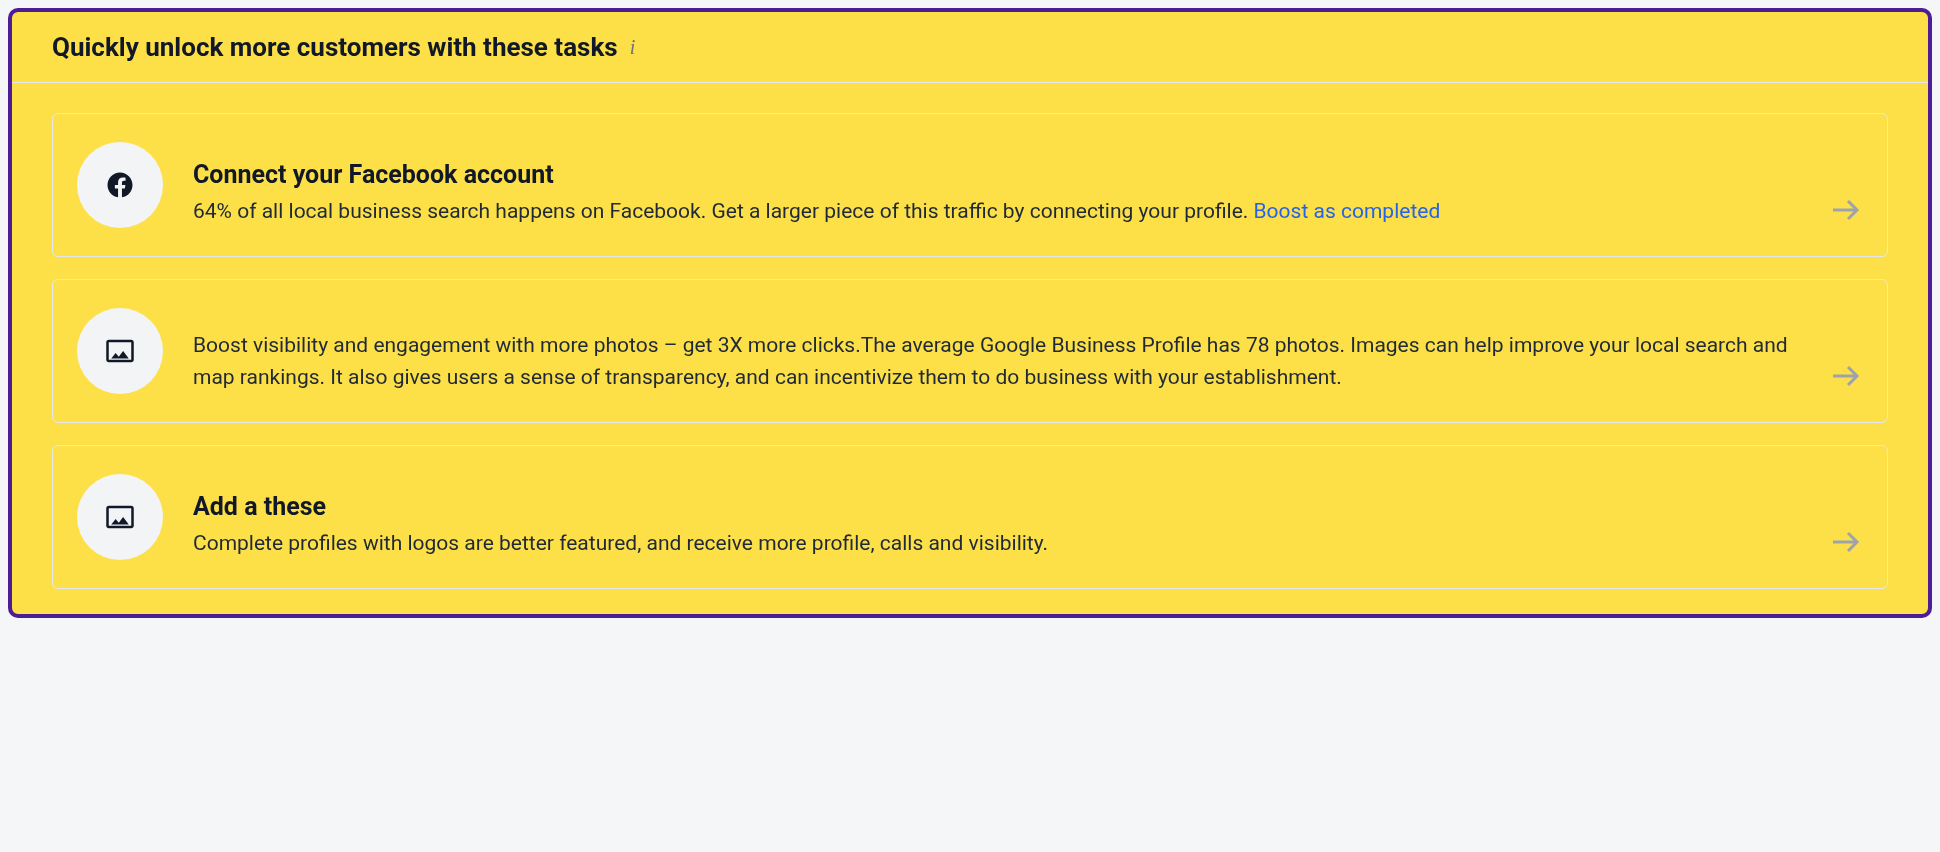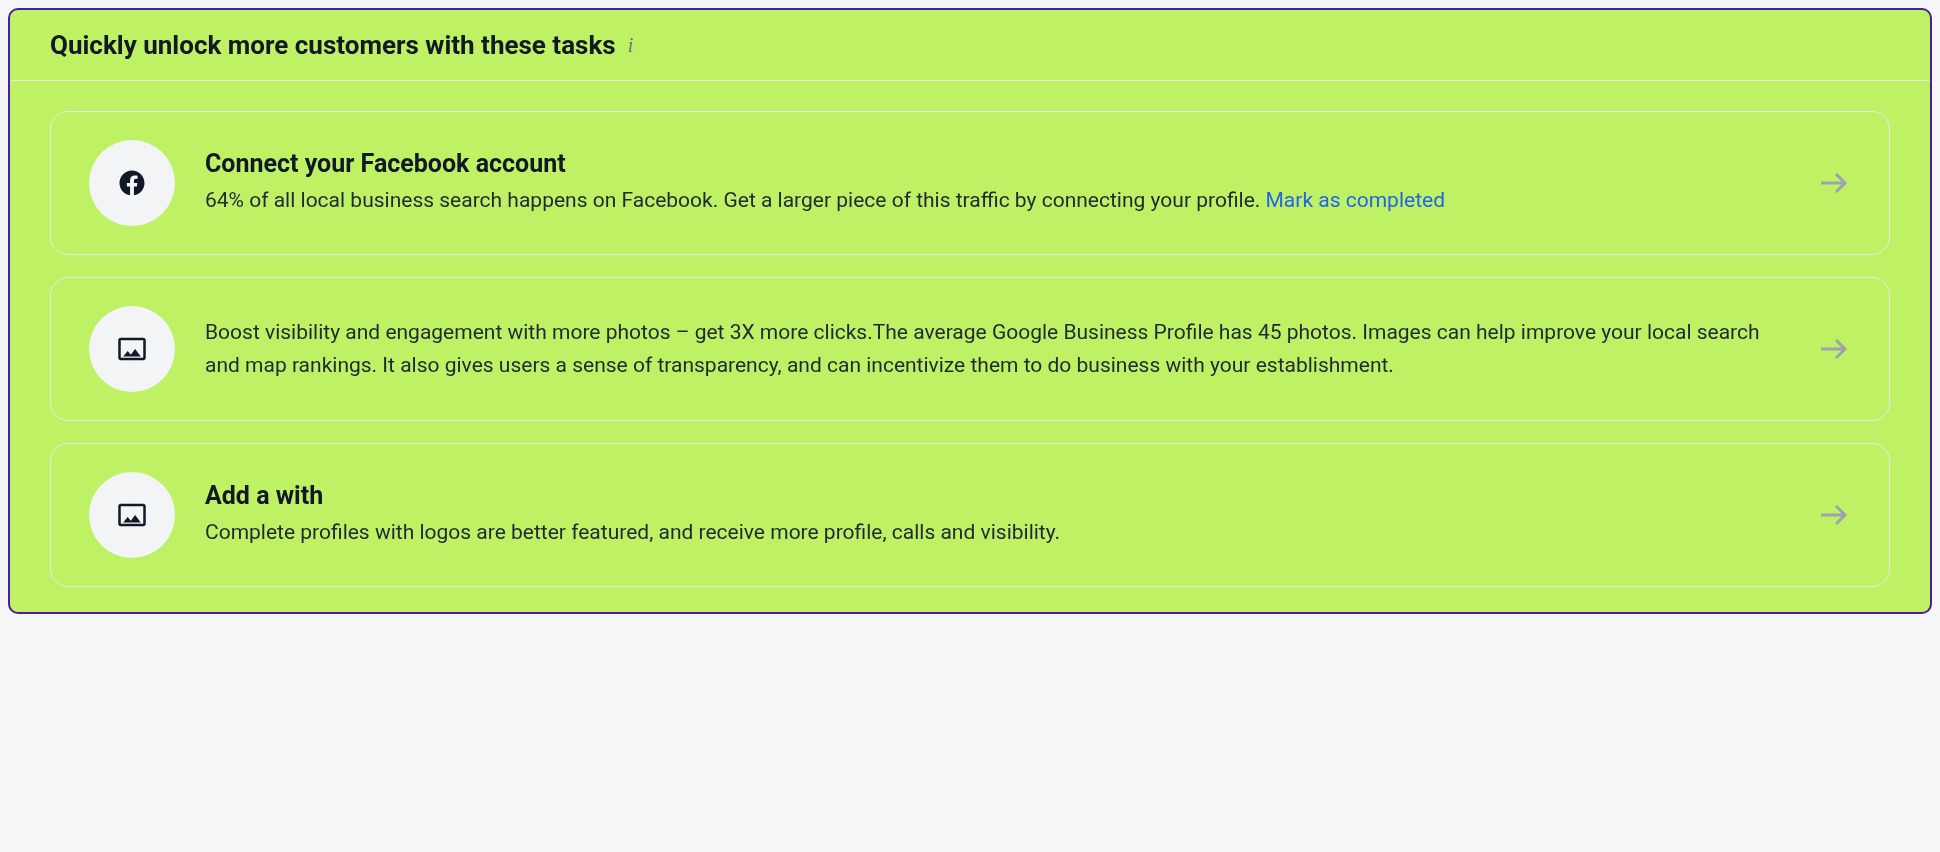--- a/index.html
+++ b/index.html
@@ -7,22 +7,22 @@
       padding: 0;
       box-sizing: border-box;
     }
     body {
       font-family: -apple-system, BlinkMacSystemFont, "Segoe UI", Roboto, Helvetica, Arial, sans-serif;
       background: #f5f6f8;
       width: 1940px;
       padding: 8px;
     }
     .panel {
-      background: #bef264;
-      border: 2px solid #4c1d95;
+      background: #fde047;
+      border: 4px solid #4c1d95;
       border-radius: 10px;
       overflow: hidden;
     }
     .panel-header {
       padding: 20px 40px 20px 40px;
       border-bottom: 1px solid #e5e7eb;
       display: flex;
       align-items: center;
       gap: 12px;
     }
@@ -40,24 +40,24 @@
       line-height: 1;
     }
     .task-list {
       padding: 30px 40px 25px 40px;
       display: flex;
       flex-direction: column;
       gap: 22px;
     }
     .task-card {
       border: 1px solid #e5e7eb;
-      border-radius: 18px;
-      padding: 28px 38px;
+      border-radius: 6px;
+      padding: 28px 24px;
       display: flex;
-      align-items: center;
+      align-items: flex-end;
       gap: 30px;
       cursor: pointer;
     }
     .task-icon-wrap {
       flex: 0 0 auto;
       width: 86px;
       height: 86px;
       border-radius: 50%;
       background: #f3f4f6;
       display: flex;
@@ -116,58 +116,58 @@
 
     <div class="task-card">
       <div class="task-icon-wrap">
         <svg viewBox="0 0 24 24">
           <path d="M12 2C6.477 2 2 6.477 2 12c0 4.991 3.657 9.128 8.438 9.879V14.89h-2.54V12h2.54V9.797c0-2.506 1.492-3.89 3.777-3.89 1.094 0 2.238.195 2.238.195v2.46h-1.26c-1.243 0-1.63.771-1.63 1.562V12h2.773l-.443 2.89h-2.33v6.989C18.343 21.129 22 16.992 22 12c0-5.523-4.477-10-10-10z"></path>
         </svg>
       </div>
       <div class="task-body">
         <div class="task-title">Connect your Facebook account</div>
         <div class="task-desc">
-          <span>64% of all local business search happens on Facebook. Get a larger piece of this traffic by connecting your profile. </span><span class="task-link">Mark as completed</span>
+          <span>64% of all local business search happens on Facebook. Get a larger piece of this traffic by connecting your profile. </span><span class="task-link">Boost as completed</span>
         </div>
       </div>
       <div class="task-arrow">
         <svg viewBox="0 0 24 24">
           <line x1="4" y1="12" x2="20" y2="12"></line>
           <polyline points="14 6 20 12 14 18"></polyline>
         </svg>
       </div>
     </div>
 
     <div class="task-card">
       <div class="task-icon-wrap">
         <svg viewBox="0 0 24 24">
           <path d="M21 3H3C1.9 3 1 3.9 1 5v14c0 1.1.9 2 2 2h18c1.1 0 2-.9 2-2V5c0-1.1-.9-2-2-2zm0 16H3V5h18v14zM8.5 13.5l2.5 3 3.5-4.5 4.5 6H5l3.5-4.5z"></path>
         </svg>
       </div>
       <div class="task-body">
         <div class="task-desc">
-          <span>Boost visibility and engagement with more photos – get 3X more clicks.The average Google Business Profile has 45 photos. Images can help improve your local search and map rankings. It also gives users a sense of transparency, and can incentivize them to do business with your establishment.</span>
+          <span>Boost visibility and engagement with more photos – get 3X more clicks.The average Google Business Profile has 78 photos. Images can help improve your local search and map rankings. It also gives users a sense of transparency, and can incentivize them to do business with your establishment.</span>
         </div>
       </div>
       <div class="task-arrow">
         <svg viewBox="0 0 24 24">
           <line x1="4" y1="12" x2="20" y2="12"></line>
           <polyline points="14 6 20 12 14 18"></polyline>
         </svg>
       </div>
     </div>
 
     <div class="task-card">
       <div class="task-icon-wrap">
         <svg viewBox="0 0 24 24">
           <path d="M21 3H3C1.9 3 1 3.9 1 5v14c0 1.1.9 2 2 2h18c1.1 0 2-.9 2-2V5c0-1.1-.9-2-2-2zm0 16H3V5h18v14zM8.5 13.5l2.5 3 3.5-4.5 4.5 6H5l3.5-4.5z"></path>
         </svg>
       </div>
       <div class="task-body">
-        <div class="task-title">Add a with</div>
+        <div class="task-title">Add a these</div>
         <div class="task-desc">
           <span>Complete profiles with logos are better featured, and receive more profile, calls and visibility.</span>
         </div>
       </div>
       <div class="task-arrow">
         <svg viewBox="0 0 24 24">
           <line x1="4" y1="12" x2="20" y2="12"></line>
           <polyline points="14 6 20 12 14 18"></polyline>
         </svg>
       </div>

